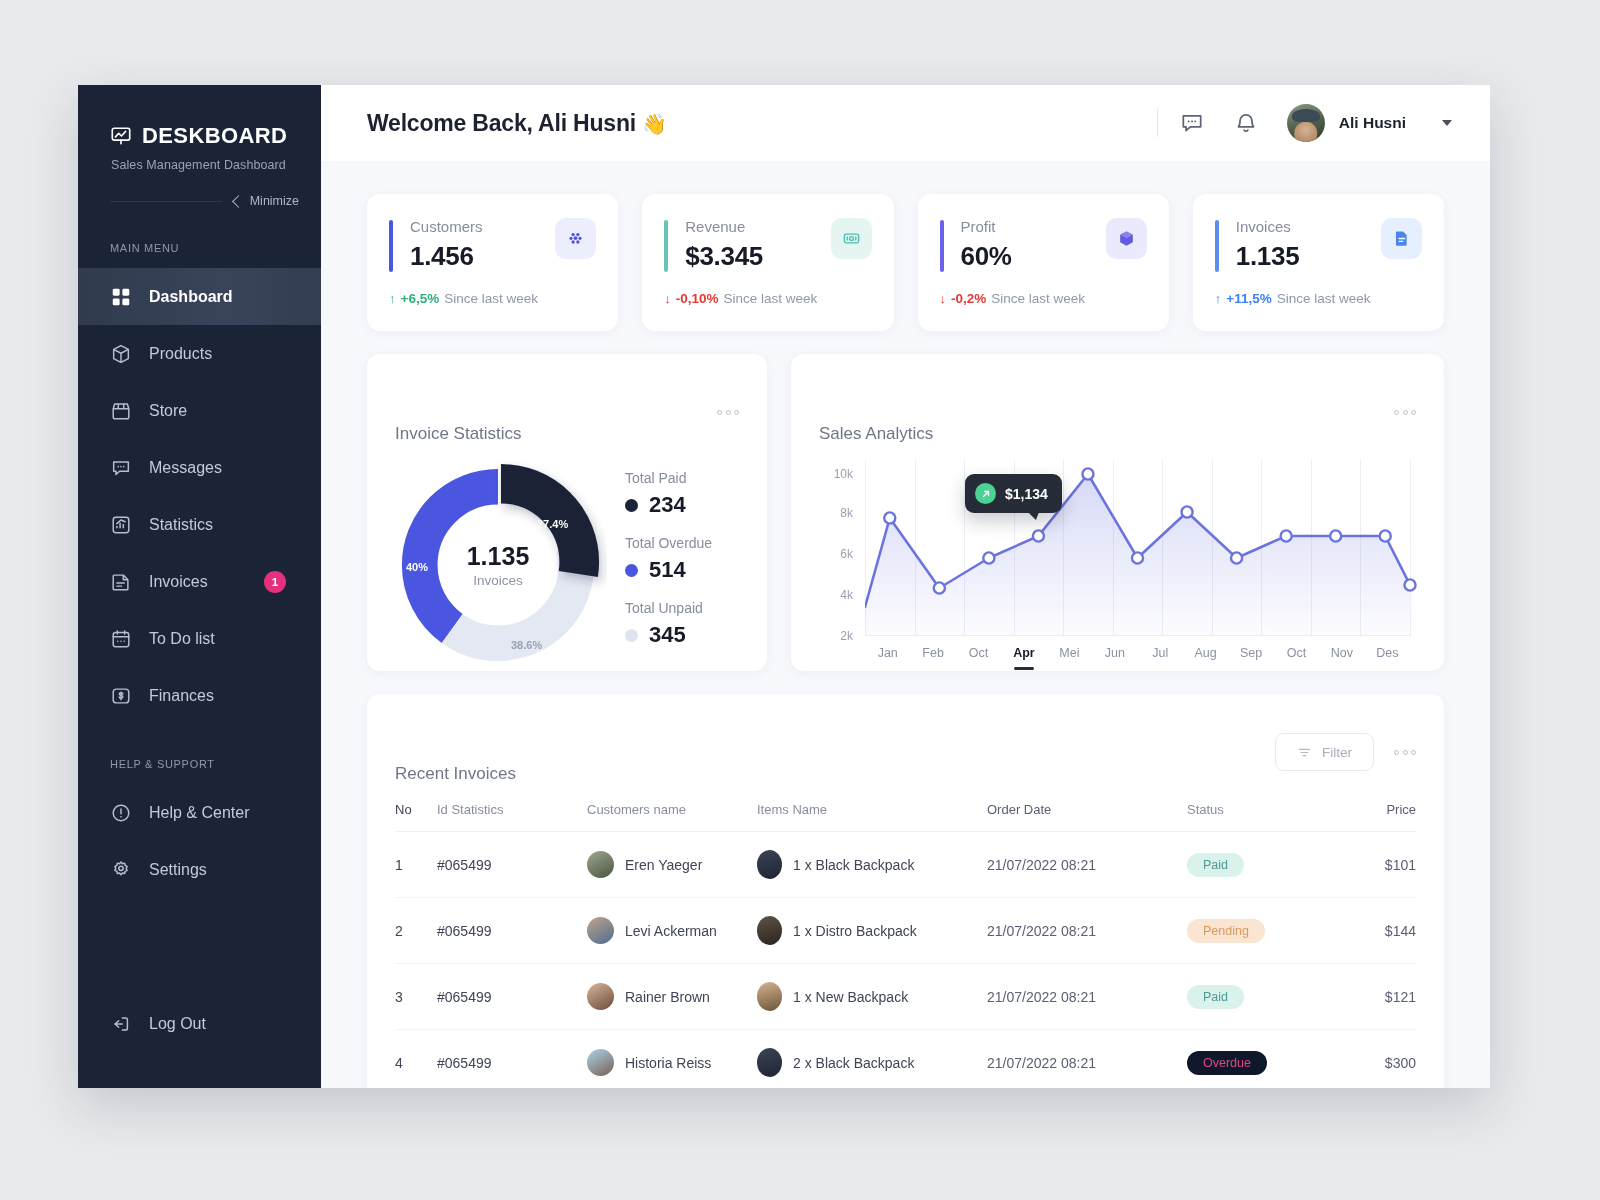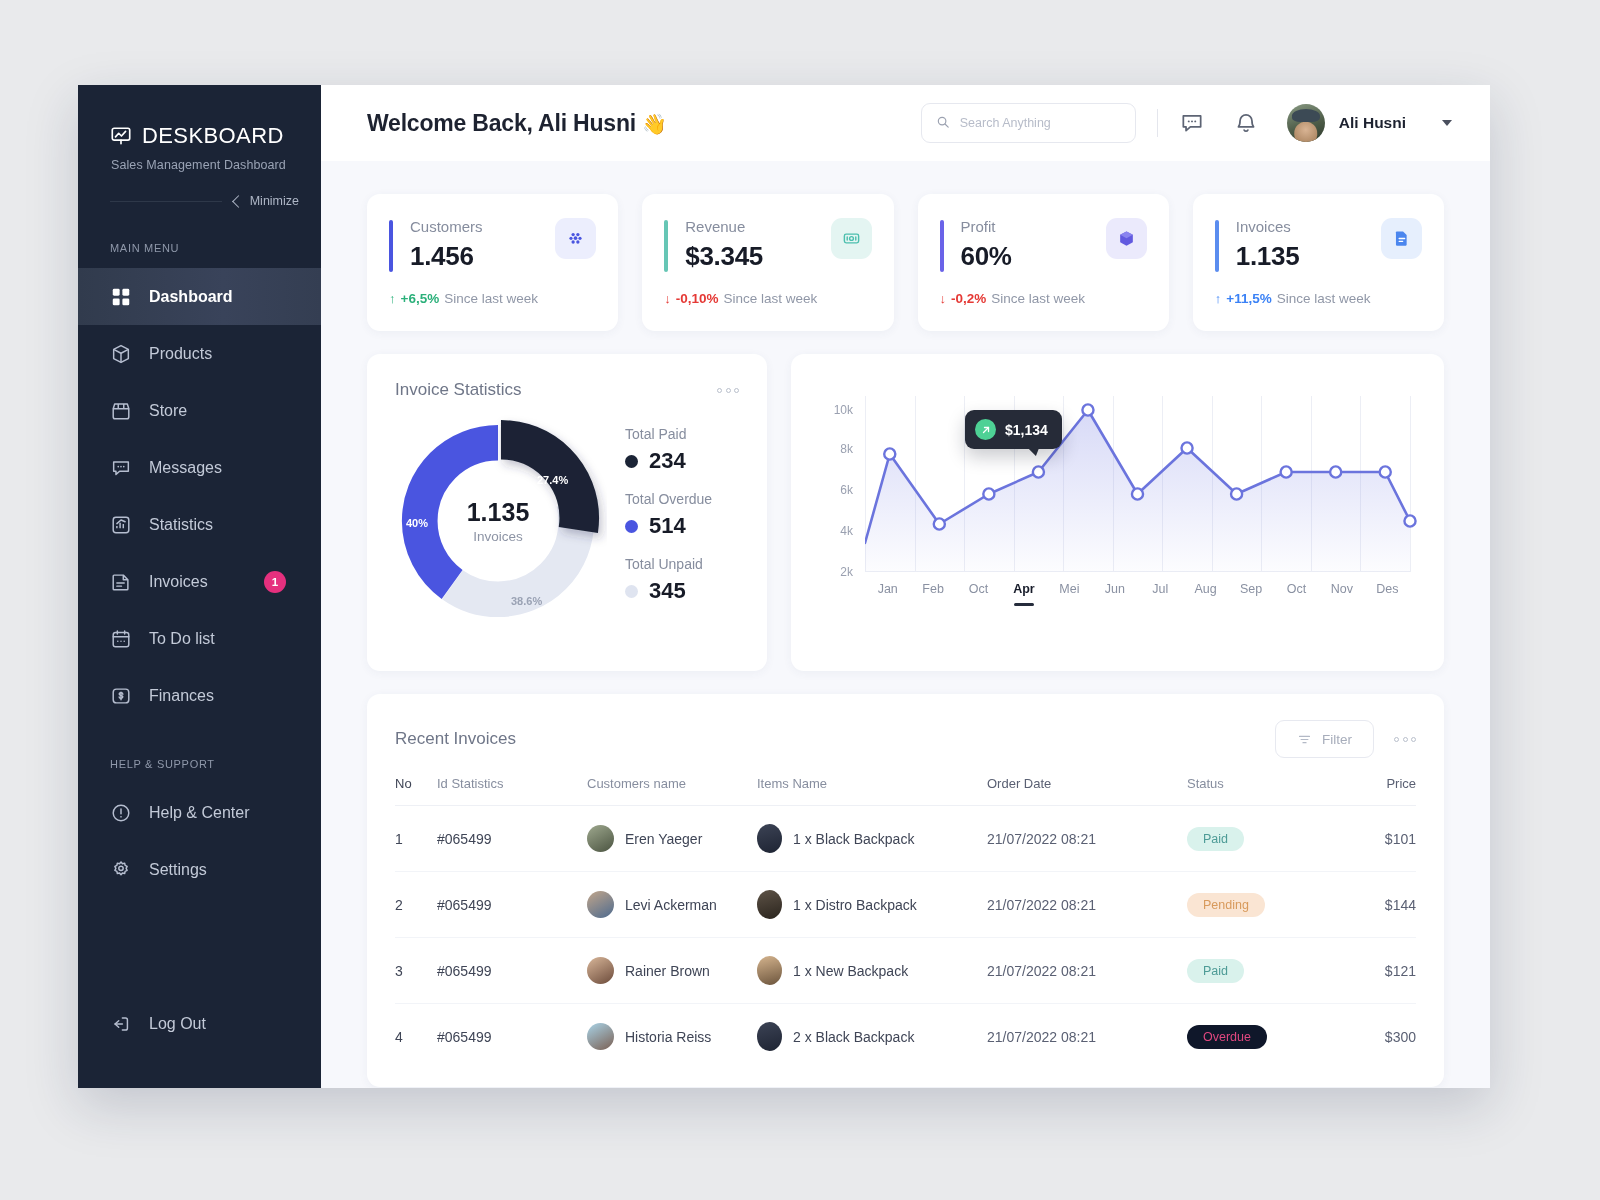--- a/index.html
+++ b/index.html
@@ -23,21 +23,21 @@
   .sidebar {
     width: 243px; flex: 0 0 243px;
     background: #1b2436;
     color: #c9cedb;
     display: flex; flex-direction: column;
     position: relative;
   }
   .brand { padding: 38px 0 0 32px; display: flex; align-items: center; gap: 10px; }
   .brand-logo { width: 22px; height: 22px; color: #fff; flex: 0 0 22px; }
   .brand-name {
-    color: #fff; font-size: 22px; font-weight: 400; letter-spacing: .4px;
+    color: #fff; font-size: 22px; font-weight: 700; letter-spacing: .4px;
   }
   .brand-sub {
     padding: 9px 0 0 33px; font-size: 12.5px; color: #9aa3b5; letter-spacing: .1px;
   }
   .minimize-row {
     display: flex; align-items: center; gap: 0;
     margin: 22px 22px 0 32px;
   }
   .minimize-rule { flex: 1; height: 1px; background: #2b3purple; background: #2e3849; }
   .minimize-btn {
@@ -135,21 +135,21 @@
   .arrow { font-size: 13px; font-weight: 700; }
 
   
   .panels { display: flex; gap: 24px; margin-top: 23px; }
   .panel {
     background: #fff; border-radius: 13px;
     box-shadow: 0 2px 10px rgba(60,70,110,.055);
     padding: 26px 28px 24px 28px;
   }
   .panel-head { display: flex; align-items: center; }
-  .panel-title { font-size: 17px; color: #6f7688; }
+  .panel-title { font-size: 17px; color: #6f7688; margin-top: 44px; }
   .dots { margin-left: auto; display: flex; gap: 3.5px; cursor: pointer; }
   .dots i { width: 5px; height: 5px; border-radius: 50%; border: 1.2px solid #b9bfcc; display: block; }
 
   .panel-invoice { width: 400px; flex: 0 0 400px; height: 317px; }
   .donut-wrap { display: flex; margin-top: 12px; }
   .donut { position: relative; width: 218px; height: 218px; flex: 0 0 218px; margin-left: -6px; }
   .donut-center {
     position: absolute; left: 50%; top: 50%; transform: translate(-50%,-50%);
     text-align: center; width: 120px;
   }
@@ -383,29 +383,20 @@
   </aside>
 
   <div class="main">
 
     <header class="topbar">
       <div class="welcome">
         <span>Welcome Back, Ali Husni</span><span class="wave">👋</span>
       </div>
 
       <div class="top-right">
-        <div class="search-box">
-          <span style="width:16px;height:16px;color:#9ba1b0;display:block;">
-            <svg viewBox="0 0 24 24" fill="none" stroke="currentColor" stroke-width="2" stroke-linecap="round">
-              <circle cx="10.5" cy="10.5" r="6.5"></circle>
-                <path d="M15.5 15.5L21 21"></path>
-            </svg>
-          </span>
-          <input type="text" value="" placeholder="Search Anything" style="">
-        </div>
 
         <span class="vsep"></span>
 
         <span class="icon-btn">
           <svg viewBox="0 0 24 24" fill="none" stroke="currentColor" stroke-width="1.6" stroke-linejoin="round">
             <path d="M4 5.5h16v10H10.5L6.5 19v-3.5H4z"></path>
             <circle cx="9" cy="10.5" r=".9" fill="currentColor" stroke="none"></circle>
             <circle cx="12" cy="10.5" r=".9" fill="currentColor" stroke="none"></circle>
             <circle cx="15" cy="10.5" r=".9" fill="currentColor" stroke="none"></circle>
           </svg>
@@ -580,20 +571,28 @@
                 <div class="leg-row">
                   <span class="leg-dot" style="background:#dfe4f0"></span>
                   <span class="leg-val">345</span>
                 </div>
               </div>
             </div>
           </div>
         </div>
 
         <div class="panel panel-sales">
+          <div class="panel-head">
+            <span class="panel-title">Sales Analytics</span>
+            <span class="dots">
+                <i></i>
+                <i></i>
+                <i></i>
+              </span>
+          </div>
 
           <div class="chart-area">
             <div class="y-axis">
               <span class="y-tick" style="top:6px">10k</span>
               <span class="y-tick" style="top:45px">8k</span>
               <span class="y-tick" style="top:86px">6k</span>
               <span class="y-tick" style="top:127px">4k</span>
               <span class="y-tick" style="top:168px">2k</span>
             </div>
 

